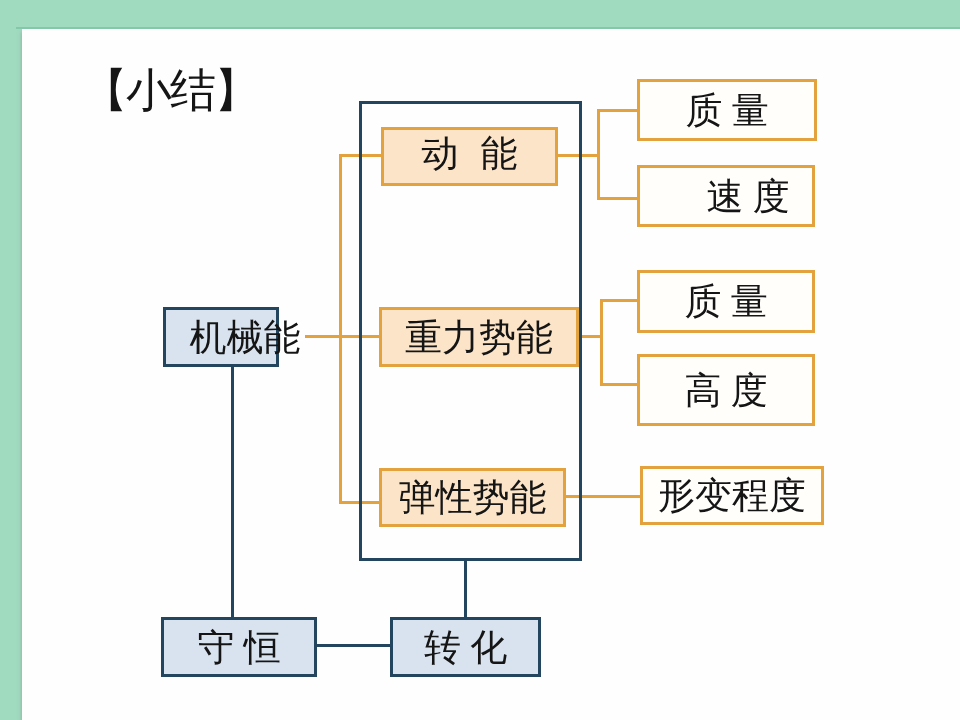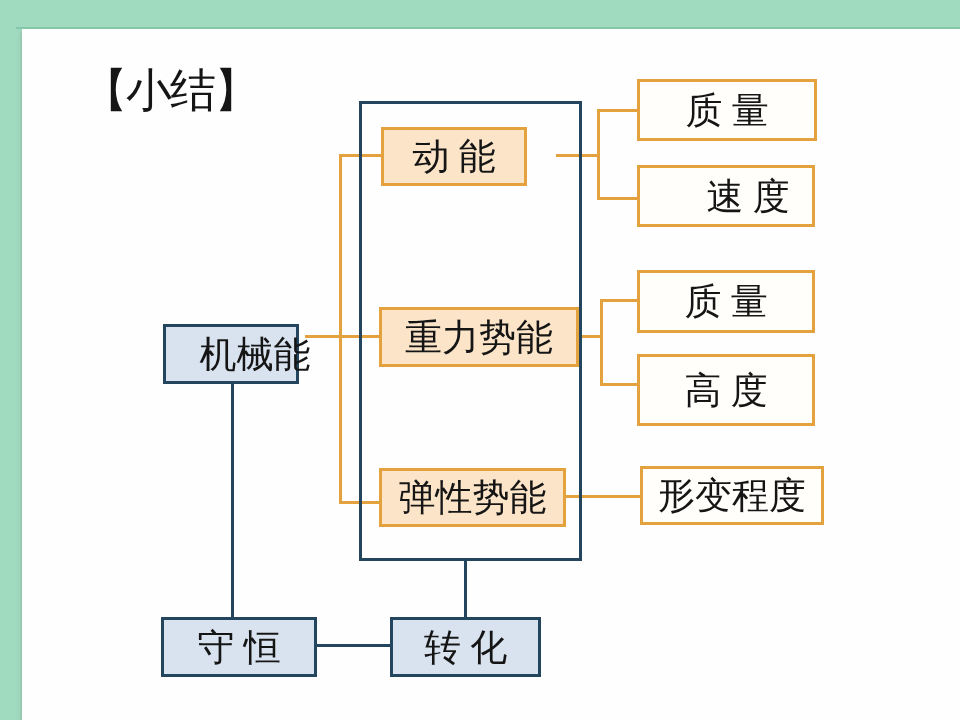--- a/index.html
+++ b/index.html
@@ -60,23 +60,23 @@
   <div class="conn orange" style="left:584px;top:367px;width:38px;height:3px;"></div>
 
   <div class="conn orange" style="left:548px;top:479px;width:77px;height:3px;"></div>
 
   <div class="frame"></div>
 
   <div class="conn navy" style="left:215px;top:349px;width:3px;height:254px;"></div>
   <div class="conn navy" style="left:448px;top:543px;width:3px;height:60px;"></div>
   <div class="conn navy" style="left:300px;top:628px;width:75px;height:3px;"></div>
 
-  <div class="node blue" style="left:147px;top:308px;width:136px;height:60px;padding-left:48px;">机械能</div>
+  <div class="node blue" style="left:147px;top:291px;width:116px;height:60px;padding-left:48px;">机械能</div>
 
-  <div class="node peach" style="left:365px;top:111px;width:146px;height:59px;">动 能</div>
+  <div class="node peach" style="left:365px;top:111px;width:177px;height:59px;font-family:Liberation Mono, monospace;">动 能</div>
   <div class="node peach" style="left:363px;top:291px;width:200px;height:60px;">重力势能</div>
   <div class="node peach" style="left:363px;top:452px;width:187px;height:59px;">弹性势能</div>
 
   <div class="node white" style="left:621px;top:63px;width:180px;height:62px;">质 量</div>
   <div class="node white" style="left:621px;top:149px;width:178px;height:62px;padding-left:44px;">速 度</div>
 
   <div class="node white" style="left:621px;top:254px;width:178px;height:63px;">质 量</div>
   <div class="node white" style="left:621px;top:338px;width:178px;height:72px;">高 度</div>
 
   <div class="node blue" style="left:145px;top:601px;width:156px;height:60px;">守 恒</div>

